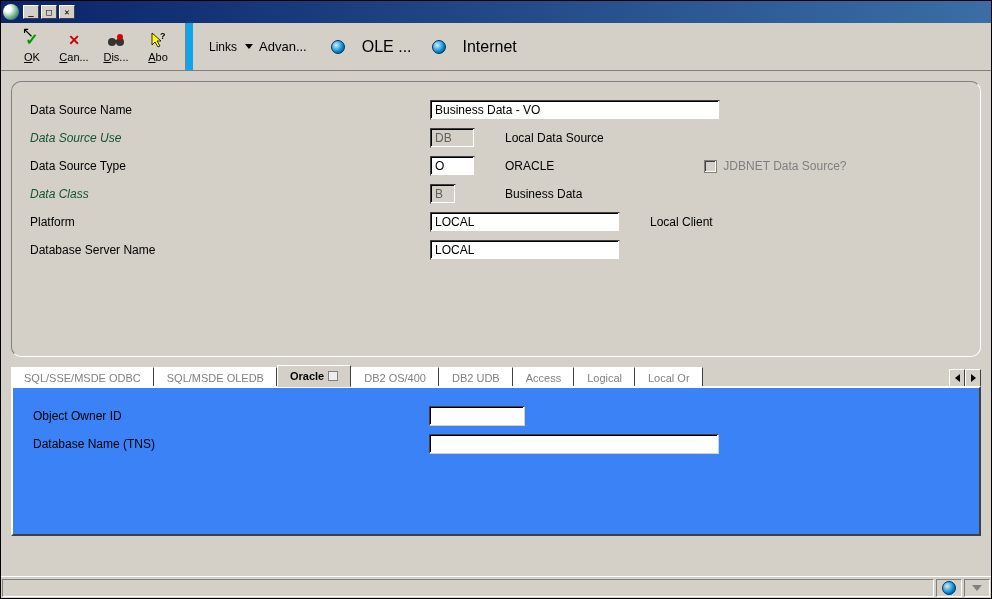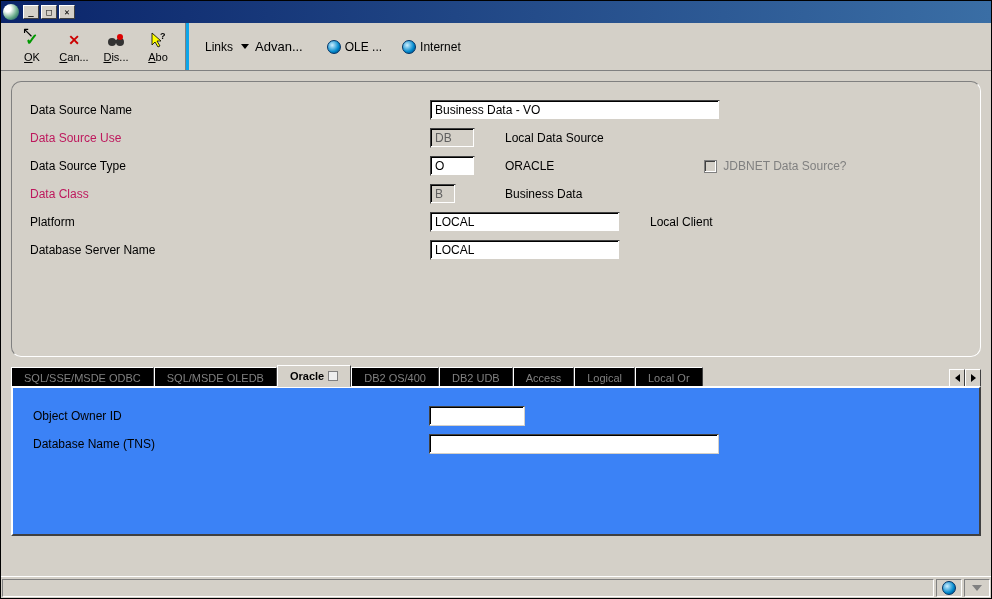--- a/index.html
+++ b/index.html
@@ -59,21 +59,21 @@
     align-items: center;
     padding: 0 4px;
     gap: 0;
   }
   .tbgroup {
     display: flex;
     align-items: center;
     height: 100%;
     padding: 2px 6px;
     border-right: 1px solid #808080;
-    border-left: 3px solid #0ea5e9;
+    border-left: 7px solid #0ea5e9;
   }
   .tbgroup:first-child { border-left: none; }
   .tbbtn {
     display: flex;
     flex-direction: column;
     align-items: center;
     justify-content: center;
     width: 42px;
     height: 42px;
     font-size: 11px;
@@ -89,22 +89,22 @@
   }
   .dropdown-arrow {
     width: 0; height: 0;
     border-left: 4px solid transparent;
     border-right: 4px solid transparent;
     border-top: 5px solid #000;
     margin: 0 6px 0 2px;
   }
   .linkitem {
     display: flex; align-items: center;
-    gap: 4px; padding: 0 10px;
-    font-size: 12px;
+    gap: 17px; padding: 0 10px;
+    font-size: 16px;
   }
   .globe {
     width: 14px; height: 14px;
     border-radius: 50%;
     background: radial-gradient(circle at 35% 35%, #cef, #08c 60%, #036);
     border: 1px solid #036;
     position: relative;
   }
   .content {
     flex: 1;
@@ -123,21 +123,21 @@
     position: relative;
     border-radius: 10px;
   }
   .row {
     display: flex;
     align-items: center;
     height: 28px;
     font-size: 12px;
   }
   .row .label { width: 400px; }
-  .row .label.disabled { color: #be185d; }
+  .row .label.disabled { color: #14532d; font-style: italic; }
   .row .field { display:flex; align-items:center; gap: 30px; }
   .tinput {
     background: #fff;
     border: 1px solid #404040;
     border-top-color:#404040;
     border-left-color:#404040;
     border-right-color:#d4d0c8;
     border-bottom-color:#d4d0c8;
     box-shadow: inset -1px -1px 0 #fff, inset 1px 1px 0 #000;
     height: 20px;
@@ -167,21 +167,21 @@
     align-items: flex-end;
     margin-top: 8px;
     height: 22px;
     position: relative;
   }
   .tab {
     height: 20px;
     padding: 0 12px;
     font-size: 11px;
     color: #808080;
-    background: #000000;
+    background: #ffffff;
     border: 1px solid #fff;
     border-right-color: #404040;
     border-bottom: none;
     margin-right: 0;
     display:flex; align-items:center;
     cursor: default;
   }
   .tab.active {
     height: 22px;
     color: #000;

